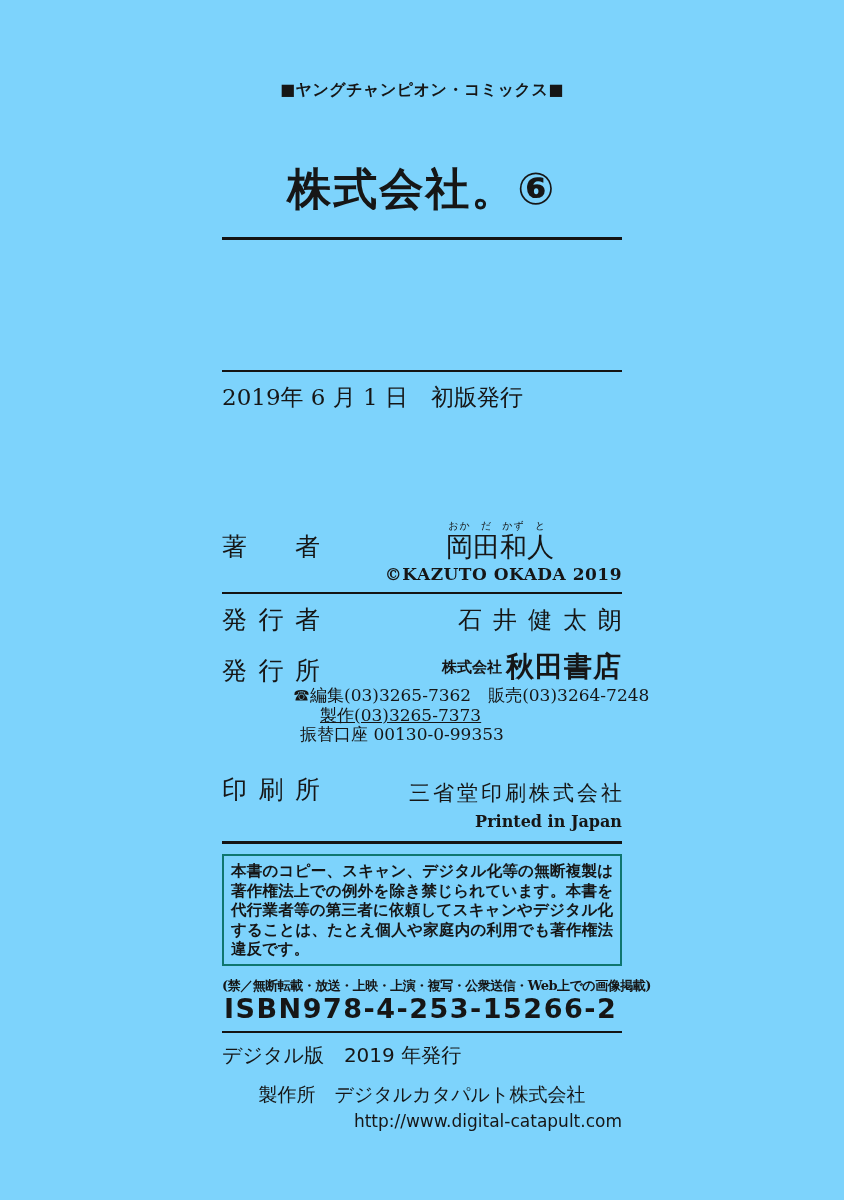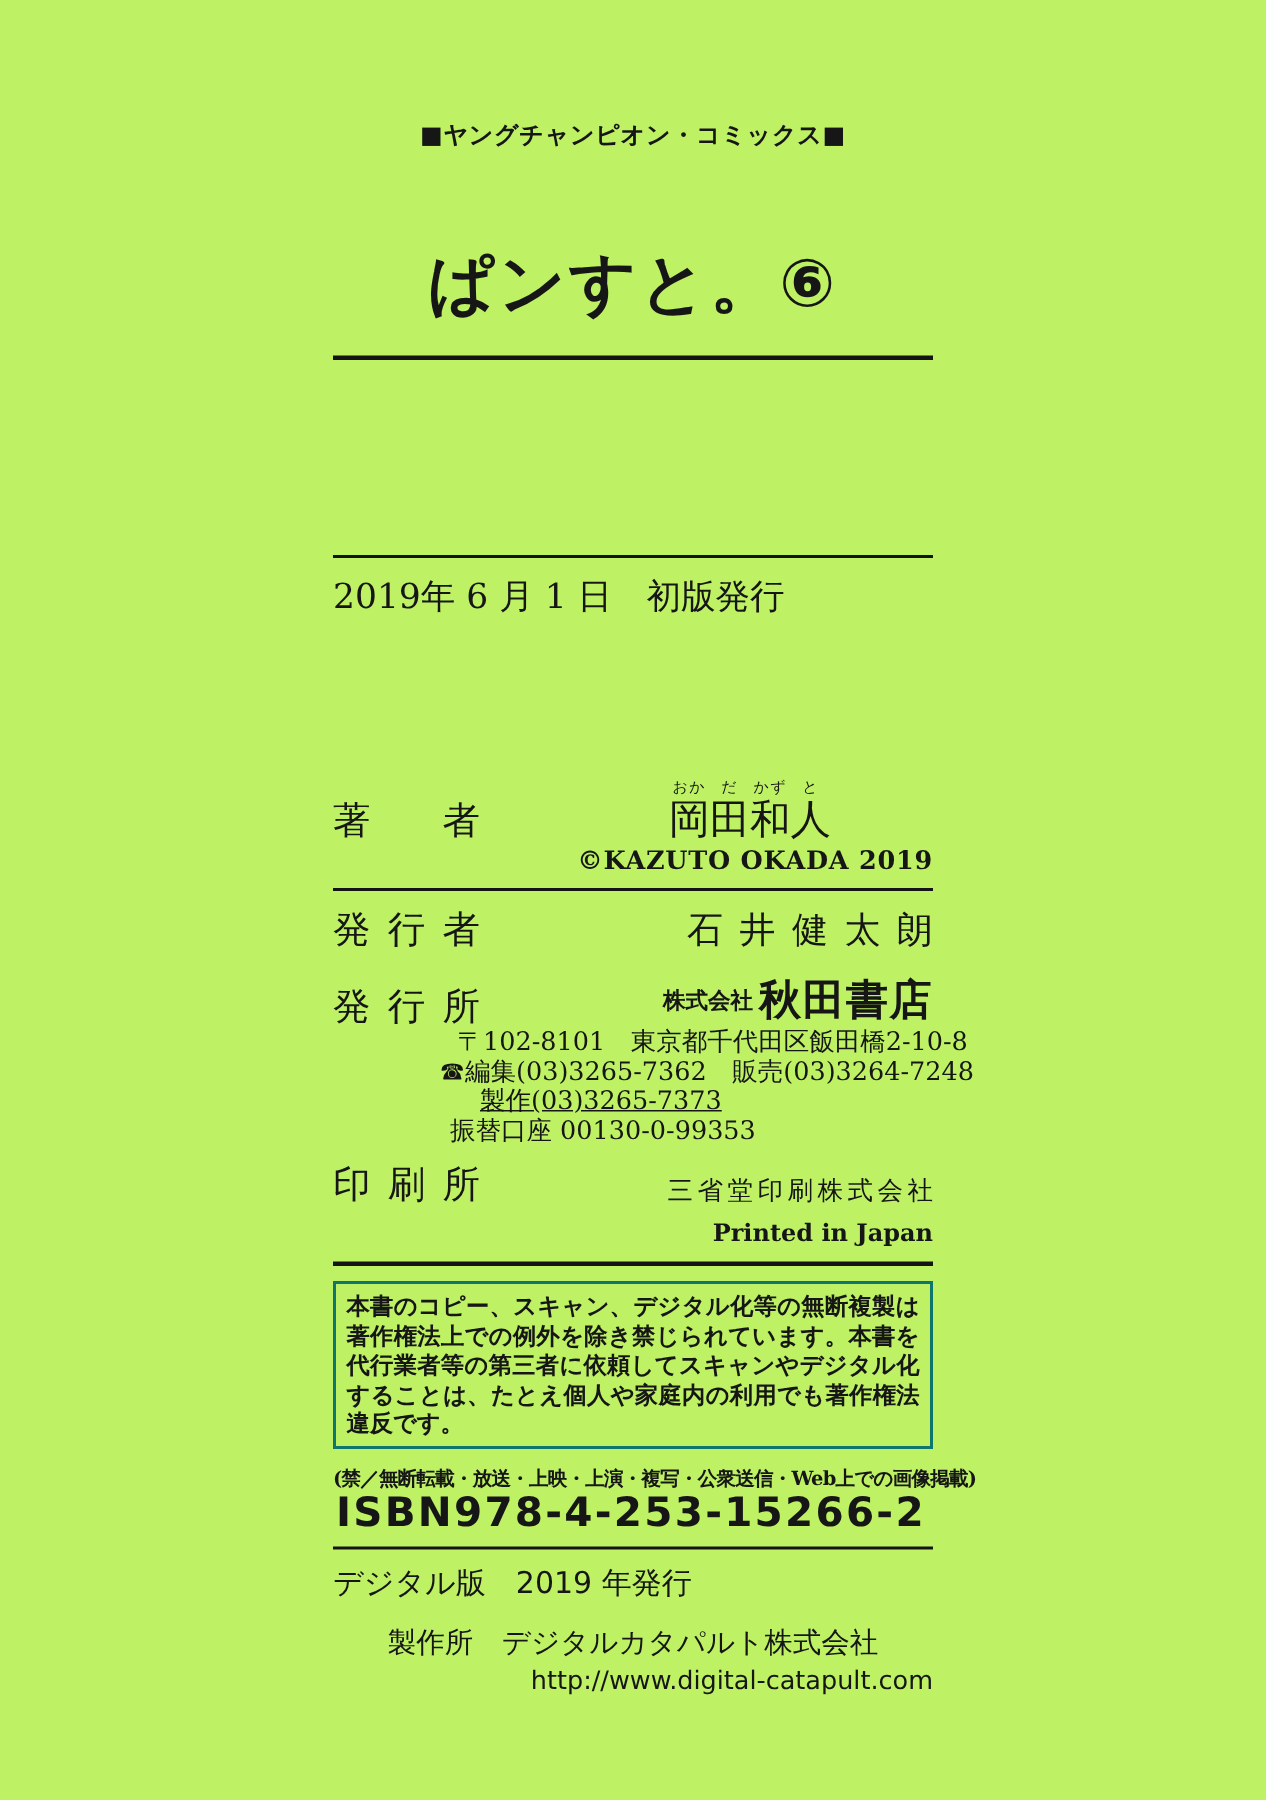--- a/index.html
+++ b/index.html
@@ -1,20 +1,20 @@
 <!DOCTYPE html>
 <html><head>
 <meta charset="utf-8">
 <style>
   * { margin:0; padding:0; box-sizing:border-box; }
   html,body { background:#ffffff; }
   .page {
     position:relative;
     width:844px; height:1200px;
-    background:#bef264;
+    background:#7dd3fc;
     color:#161616;
     overflow:hidden;
     font-family:"DejaVu Serif","Liberation Serif",serif;
   }
   .content { position:absolute; left:222px; top:0; width:400px; height:100%; }
 
   .gothic { font-family:"DejaVu Sans","Liberation Sans",sans-serif; }
 
   .header-line {
     position:absolute; top:80px; width:100%;
@@ -56,21 +56,21 @@
   .house-main { font-size:28px; font-weight:bold;
                 font-family:"DejaVu Sans","Liberation Sans",sans-serif; letter-spacing:1px; }
 
   .address-block { position:absolute; top:686px; left:71px;
                    font-size:17px; line-height:19.5px; white-space:nowrap; }
   .addr-postal  { padding-left:12px; }
   .addr-phone2  { padding-left:27px;text-decoration:underline; }
   .addr-account { padding-left:7px; }
 
   .printer-row { top:776px; }
-  .printer-name { font-size:17px; letter-spacing:3px; margin-right:-3px; line-height:1.15; }
+  .printer-name { font-size:21px; letter-spacing:3px; margin-right:-3px; line-height:1.15; }
 
   .printed-in { position:absolute; top:812px; right:0;
                 font-size:16px; font-weight:600; }
 
   .notice-box { position:absolute; top:854px; left:0; width:100%;
                 border:2px solid #0f766e; padding:5px 7px;
                 font-size:15.5px; font-weight:bold; line-height:19.5px;
                 text-align:justify; }
   .prohibition-line { position:absolute; top:977px; left:0; width:100%;
                       font-size:13px; font-weight:bold; letter-spacing:-0.5px;
@@ -87,21 +87,21 @@
                       text-align:right; font-size:17px; }
 </style>
 </head>
 <body>
 
 <div class="page">
   <div class="content">
 
     <div class="header-line gothic">■ヤングチャンピオン・コミックス■</div>
 
-    <div class="book-title gothic">ぱンすと。⑥</div>
+    <div class="book-title gothic">株式会社。⑥</div>
     <div class="rule rule-title"></div>
 
     <div class="rule rule-date"></div>
     <div class="date-line">2019年 6 月 1 日　初版発行</div>
 
     <div class="row author-row">
       <div class="row-label">
         <span>著</span>
         <span>者</span>
       </div>
@@ -143,21 +143,20 @@
         <span>行</span>
         <span>所</span>
       </div>
       <div class="house-name">
         <span class="house-prefix">株式会社</span>
         <span class="house-main">秋田書店</span>
       </div>
     </div>
 
     <div class="address-block">
-      <div class="addr-postal">〒102-8101　東京都千代田区飯田橋2-10-8</div>
       <div class="addr-phone1">☎編集(03)3265-7362　販売(03)3264-7248</div>
       <div class="addr-phone2">製作(03)3265-7373</div>
       <div class="addr-account">振替口座 00130-0-99353</div>
     </div>
 
     <div class="row printer-row">
       <div class="row-label">
         <span>印</span>
         <span>刷</span>
         <span>所</span>

